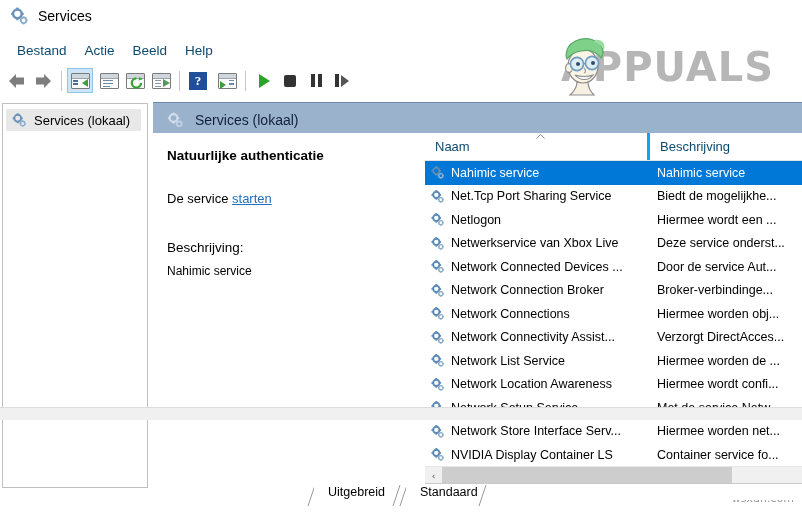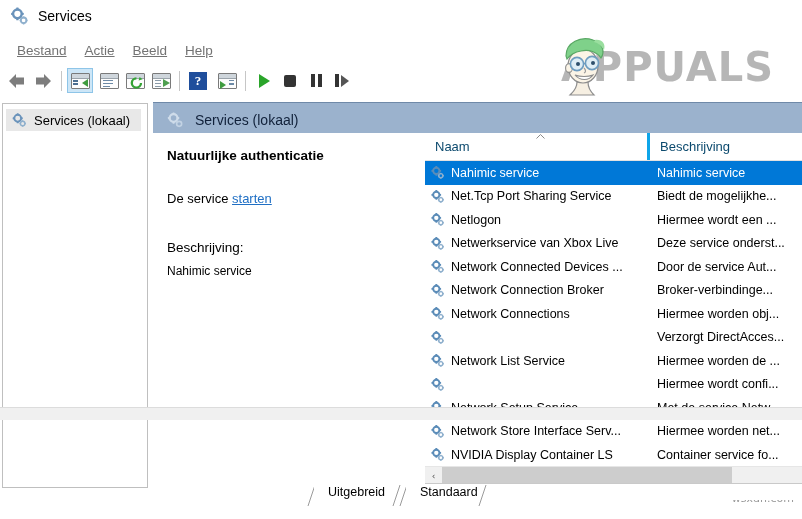--- a/index.html
+++ b/index.html
@@ -47,25 +47,24 @@
     left: 0; top: 36px;
     width: 802px; height: 28px;
     display: flex;
     align-items: center;
     padding-left: 8px;
     box-sizing: border-box;
     background: #ffffff;
   }
   .menu-item {
     font-size: 13.5px;
-    color: #737373;
+    color: #0c4a6e;
     padding: 3px 9px;
     cursor: default;
     white-space: nowrap;
-    text-decoration: underline;
   }
 
   
   .toolbar {
     position: absolute;
     left: 0; top: 64px;
     width: 802px; height: 33px;
     background: #ffffff;
     display: flex;
     align-items: center;
@@ -846,20 +845,21 @@
                       <circle cx="14.4" cy="14.2" r="2.7"></circle>
                     </g>
                   <g fill="#8fb0cd">
                       <rect x="13.5" y="10.3" width="1.9" height="2" rx=".4"></rect>
                       <rect x="13.5" y="16.3" width="1.9" height="2" rx=".4"></rect>
                       <rect x="10.4" y="13.3" width="2" height="1.9" rx=".4"></rect>
                       <rect x="16.5" y="13.3" width="2" height="1.9" rx=".4"></rect>
                     </g>
                 </svg>
               </span>
+              <span class="txt">Network Connectivity Assist...</span>
             </span>
             <span class="cell-desc">Verzorgt DirectAcces...</span>
           </div>
 
           <div class="row">
             <span class="cell-name">
               <span class="gears" style="width:15px;height:15px;flex:none;">
                 <svg width="15" height="15" viewBox="0 0 20 20">
                   <g fill="none" stroke="#5b8cb8" stroke-width="2.6">
                       <circle cx="8.4" cy="7.8" r="4.2"></circle>
@@ -903,20 +903,21 @@
                       <circle cx="14.4" cy="14.2" r="2.7"></circle>
                     </g>
                   <g fill="#8fb0cd">
                       <rect x="13.5" y="10.3" width="1.9" height="2" rx=".4"></rect>
                       <rect x="13.5" y="16.3" width="1.9" height="2" rx=".4"></rect>
                       <rect x="10.4" y="13.3" width="2" height="1.9" rx=".4"></rect>
                       <rect x="16.5" y="13.3" width="2" height="1.9" rx=".4"></rect>
                     </g>
                 </svg>
               </span>
+              <span class="txt">Network Location Awareness</span>
             </span>
             <span class="cell-desc">Hiermee wordt confi...</span>
           </div>
 
           <div class="row">
             <span class="cell-name">
               <span class="gears" style="width:15px;height:15px;flex:none;">
                 <svg width="15" height="15" viewBox="0 0 20 20">
                   <g fill="none" stroke="#5b8cb8" stroke-width="2.6">
                       <circle cx="8.4" cy="7.8" r="4.2"></circle>

